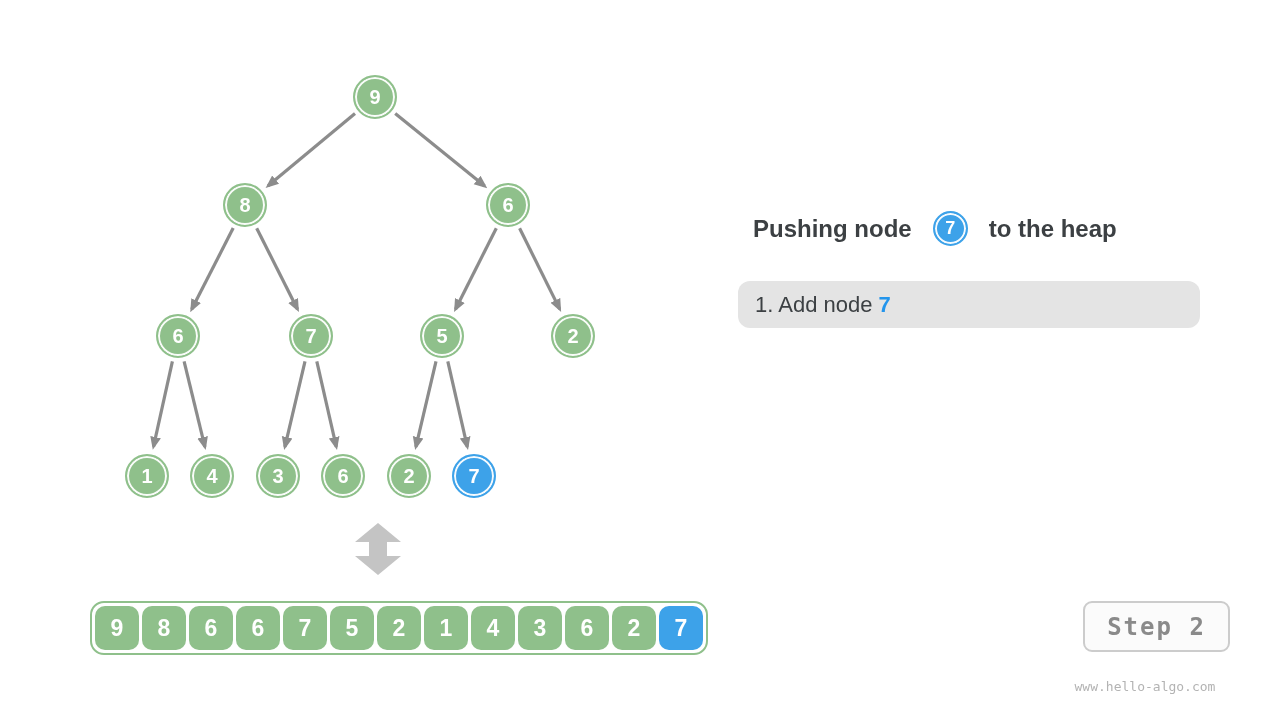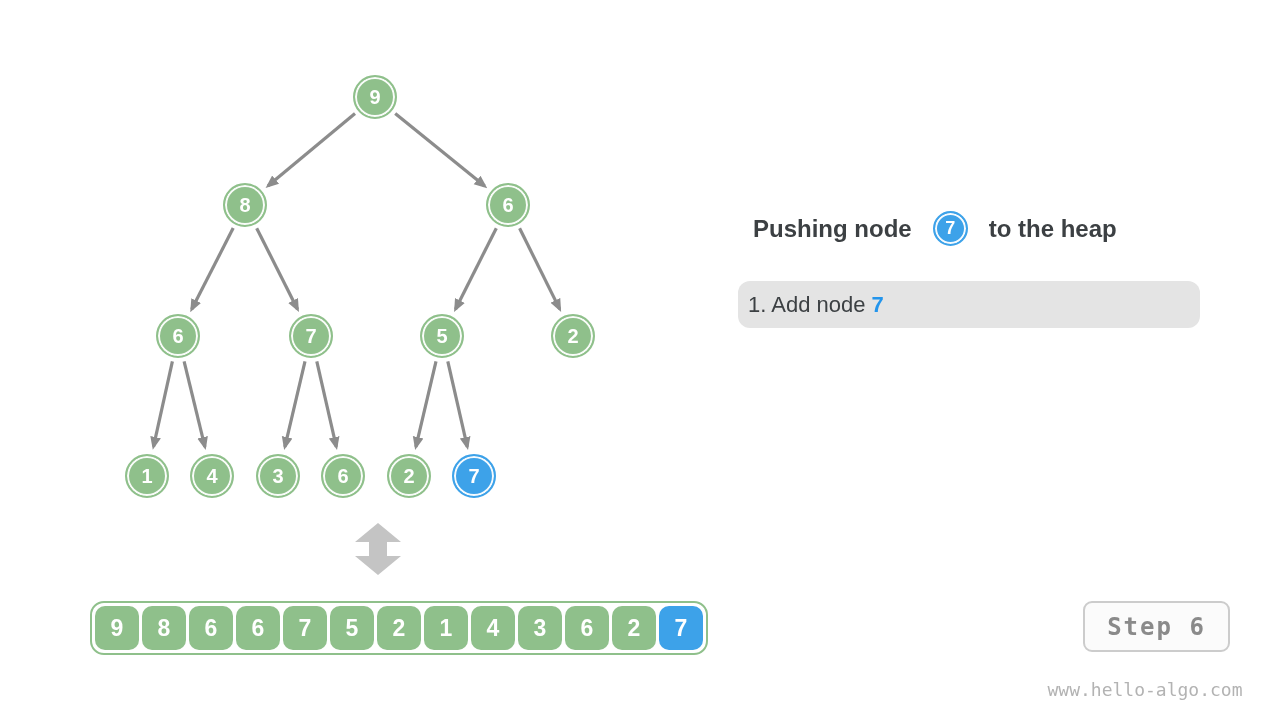--- a/index.html
+++ b/index.html
@@ -73,21 +73,21 @@
   }
 
   
   #step-box {
     position: absolute; left: 738px; top: 281px;
     width: 462px; height: 47px;
     box-sizing: border-box;
     background: var(--step-box-bg);
     border-radius: 12px;
     display: flex; align-items: center;
-    padding-left: 10px;
+    padding-left: 17px;
     font-size: 22px;
     color: var(--text-dark);
     white-space: pre;
     text-align: center;
   }
   #step-box .hl { color: var(--highlight-blue-text); font-weight: 700; }
 
   
   #step-button {
     position: absolute; left: 1083px; top: 601px;
@@ -104,21 +104,21 @@
     cursor: pointer;
     user-select: none;
   }
 
   
   #watermark {
     position: absolute; left: 1020px; top: 679px;
     width: 250px;
     text-align: center;
     font-family: "DejaVu Sans Mono", "Liberation Mono", monospace;
-    font-size: 18px;
+    font-size: 13px;
     color: var(--watermark-gray);
   }
 </style>
 </head>
 <body>
 
 <div id="canvas">
 
   <svg id="edges-svg" xmlns="http://www.w3.org/2000/svg" viewBox="0 0 1280 720">
       <defs>
@@ -174,17 +174,17 @@
     </div>
 
   <div id="title">
     <span>Pushing node</span>
     <span id="title-node">7</span>
     <span>to the heap</span>
   </div>
 
   <div id="step-box"><span>1. Add node </span><span class="hl">7</span></div>
 
-  <div id="step-button">Step 6</div>
+  <div id="step-button">Step 2</div>
 
   <div id="watermark">www.hello-algo.com</div>
 
 </div>
 
 </body></html>

